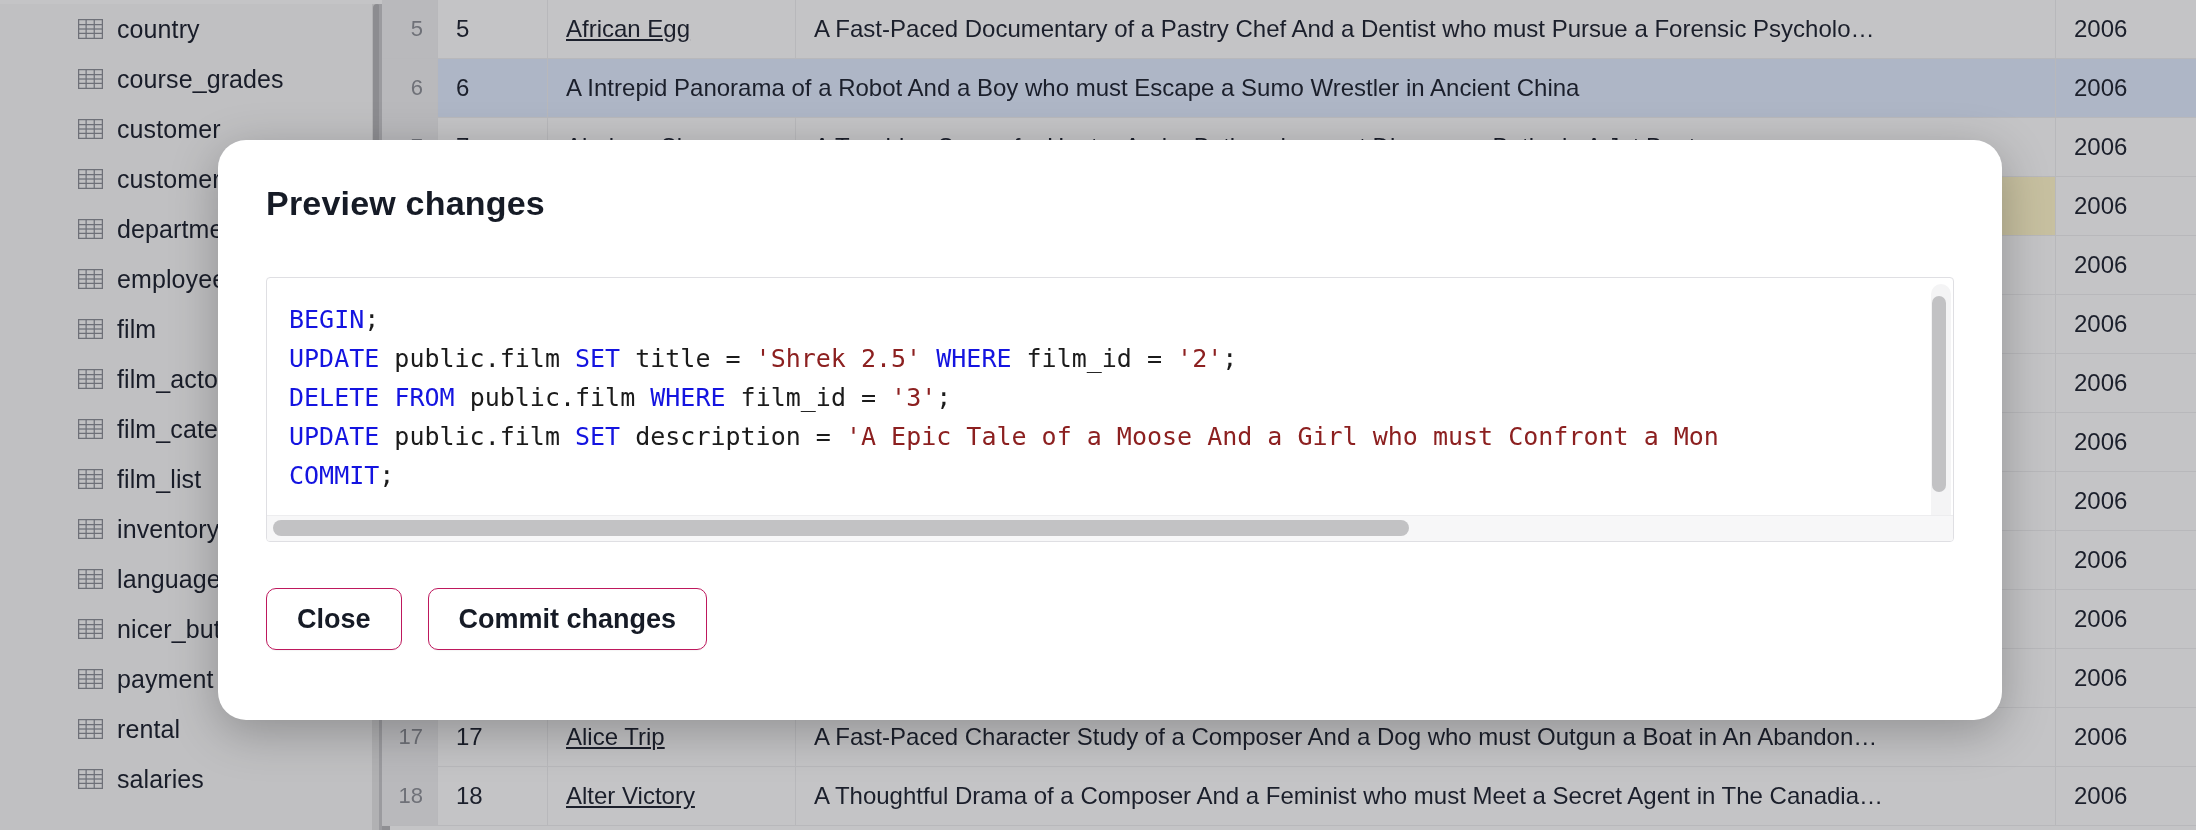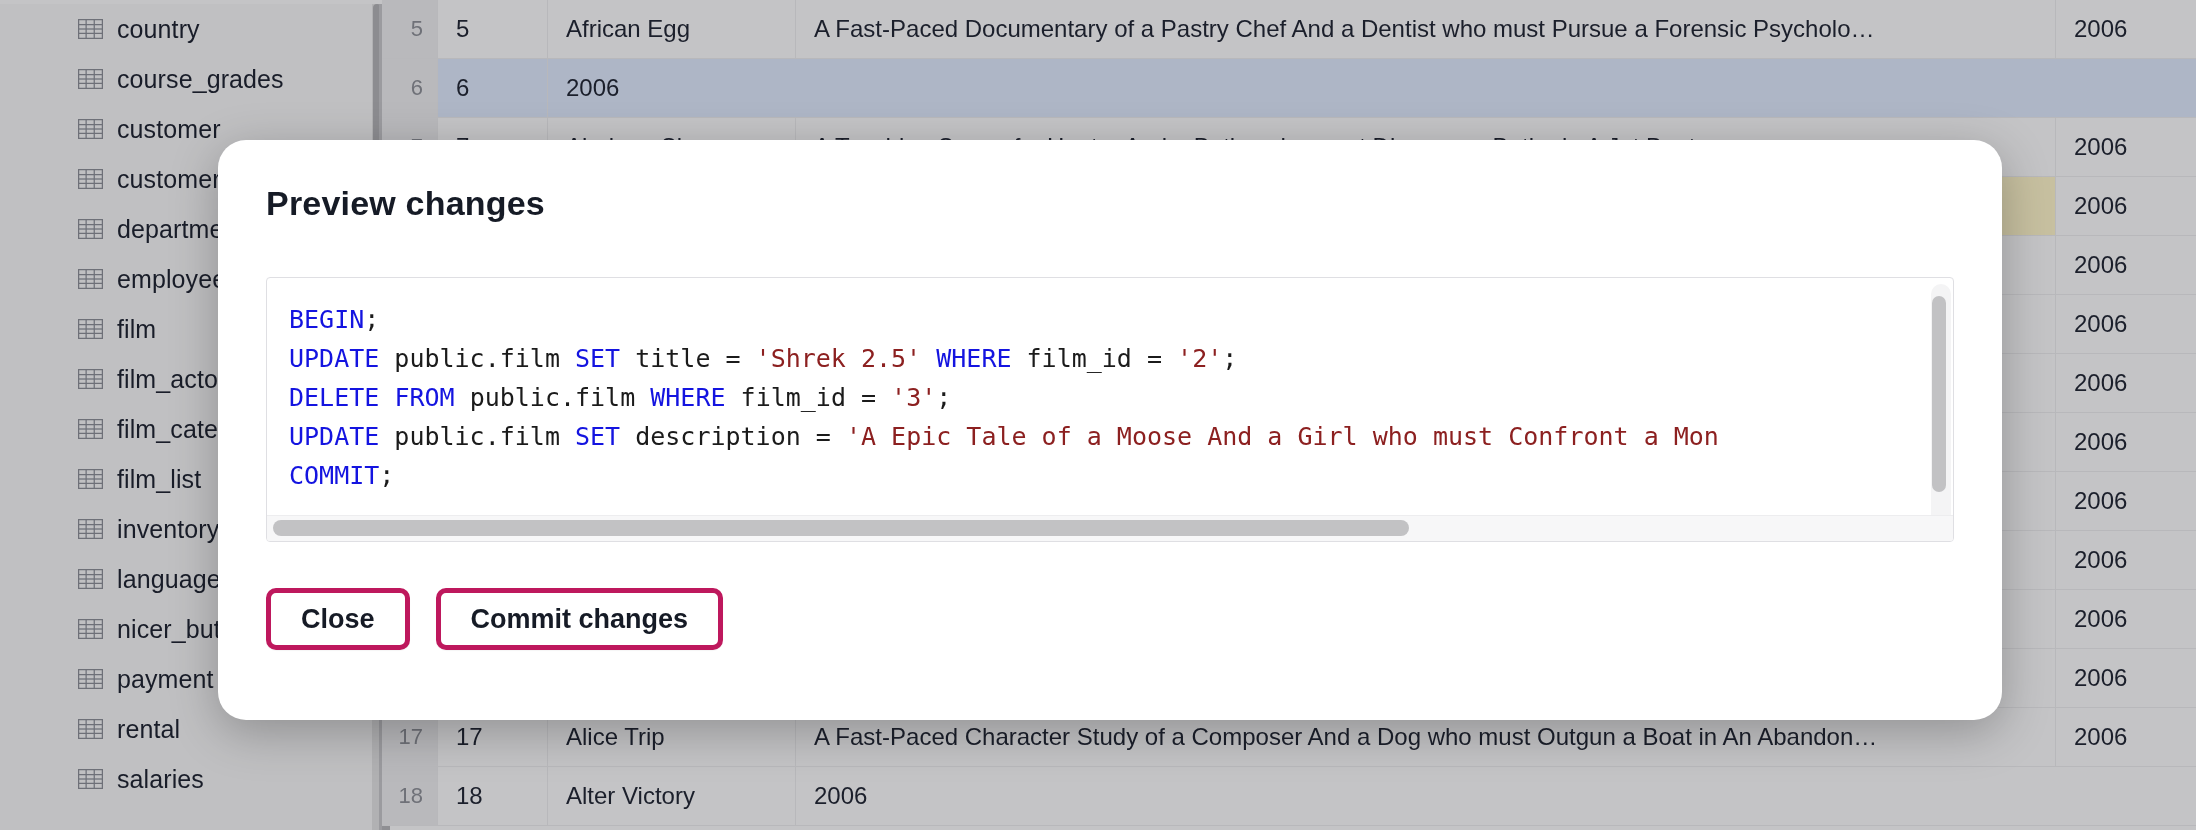--- a/index.html
+++ b/index.html
@@ -101,21 +101,21 @@
   }
   .c-rownum {
     width: 56px;
     justify-content: flex-end;
     padding-right: 14px;
     color: #6f7178;
     font-size: 22px;
     background: #b9b9bc;
   }
   .c-id { width: 110px; }
-  .c-title { width: 248px; }
+  .c-title { width: 248px; text-decoration: underline; }
   .c-desc { flex: 1 1 auto; }
   .c-year { width: 140px; border-right: none; }
   .cell.highlight-cell { background: #c7c0a0; }
   .cell.focus-cell {
     outline: 3px solid #3b37c8;
     outline-offset: -3px;
     background: #aeb6c6;
   }
 
   
@@ -191,21 +191,21 @@
   }
 
   .modal-actions {
     margin-top: 46px;
     display: flex;
     gap: 26px;
   }
   .btn {
     height: 62px;
     padding: 0 30px;
-    border: 5px solid #be185d;
+    border: 1px solid #be185d;
     border-radius: 10px;
     background: #fff;
     font-family: "Liberation Sans", sans-serif;
     font-size: 27px;
     font-weight: 700;
     color: #161b26;
     cursor: pointer;
     display: inline-flex;
     align-items: center;
     justify-content: center;
@@ -223,20 +223,21 @@
         <div class="row">
           <div class="cell c-rownum">5</div>
           <div class="cell c-id">5</div>
           <div class="cell c-title">African Egg</div>
           <div class="cell c-desc">A Fast-Paced Documentary of a Pastry Chef And a Dentist who must Pursue a Forensic Psycholo…</div>
           <div class="cell c-year">2006</div>
         </div>
         <div class="row selected">
           <div class="cell c-rownum">6</div>
           <div class="cell c-id">6</div>
+          <div class="cell c-desc">A Intrepid Panorama of a Robot And a Boy who must Escape a Sumo Wrestler in Ancient China</div>
           <div class="cell c-year">2006</div>
         </div>
         <div class="row">
           <div class="cell c-rownum">7</div>
           <div class="cell c-id">7</div>
           <div class="cell c-title">Airplane Sierra</div>
           <div class="cell c-desc">A Touching Saga of a Hunter And a Butler who must Discover a Butler in A Jet Boat</div>
           <div class="cell c-year">2006</div>
         </div>
         <div class="row">
@@ -306,20 +307,21 @@
           <div class="cell c-rownum">17</div>
           <div class="cell c-id">17</div>
           <div class="cell c-title">Alice Trip</div>
           <div class="cell c-desc">A Fast-Paced Character Study of a Composer And a Dog who must Outgun a Boat in An Abandon…</div>
           <div class="cell c-year">2006</div>
         </div>
         <div class="row">
           <div class="cell c-rownum">18</div>
           <div class="cell c-id">18</div>
           <div class="cell c-title">Alter Victory</div>
+          <div class="cell c-desc">A Thoughtful Drama of a Composer And a Feminist who must Meet a Secret Agent in The Canadia…</div>
           <div class="cell c-year">2006</div>
         </div>
       </div>
   </div>
 
   <div class="sidebar">
     <div class="sidebar-list" id="sidebar-list">
         <div class="sidebar-item">
           <span>
             <svg class="tbl-icon" viewBox="0 0 20 16" xmlns="http://www.w3.org/2000/svg">

